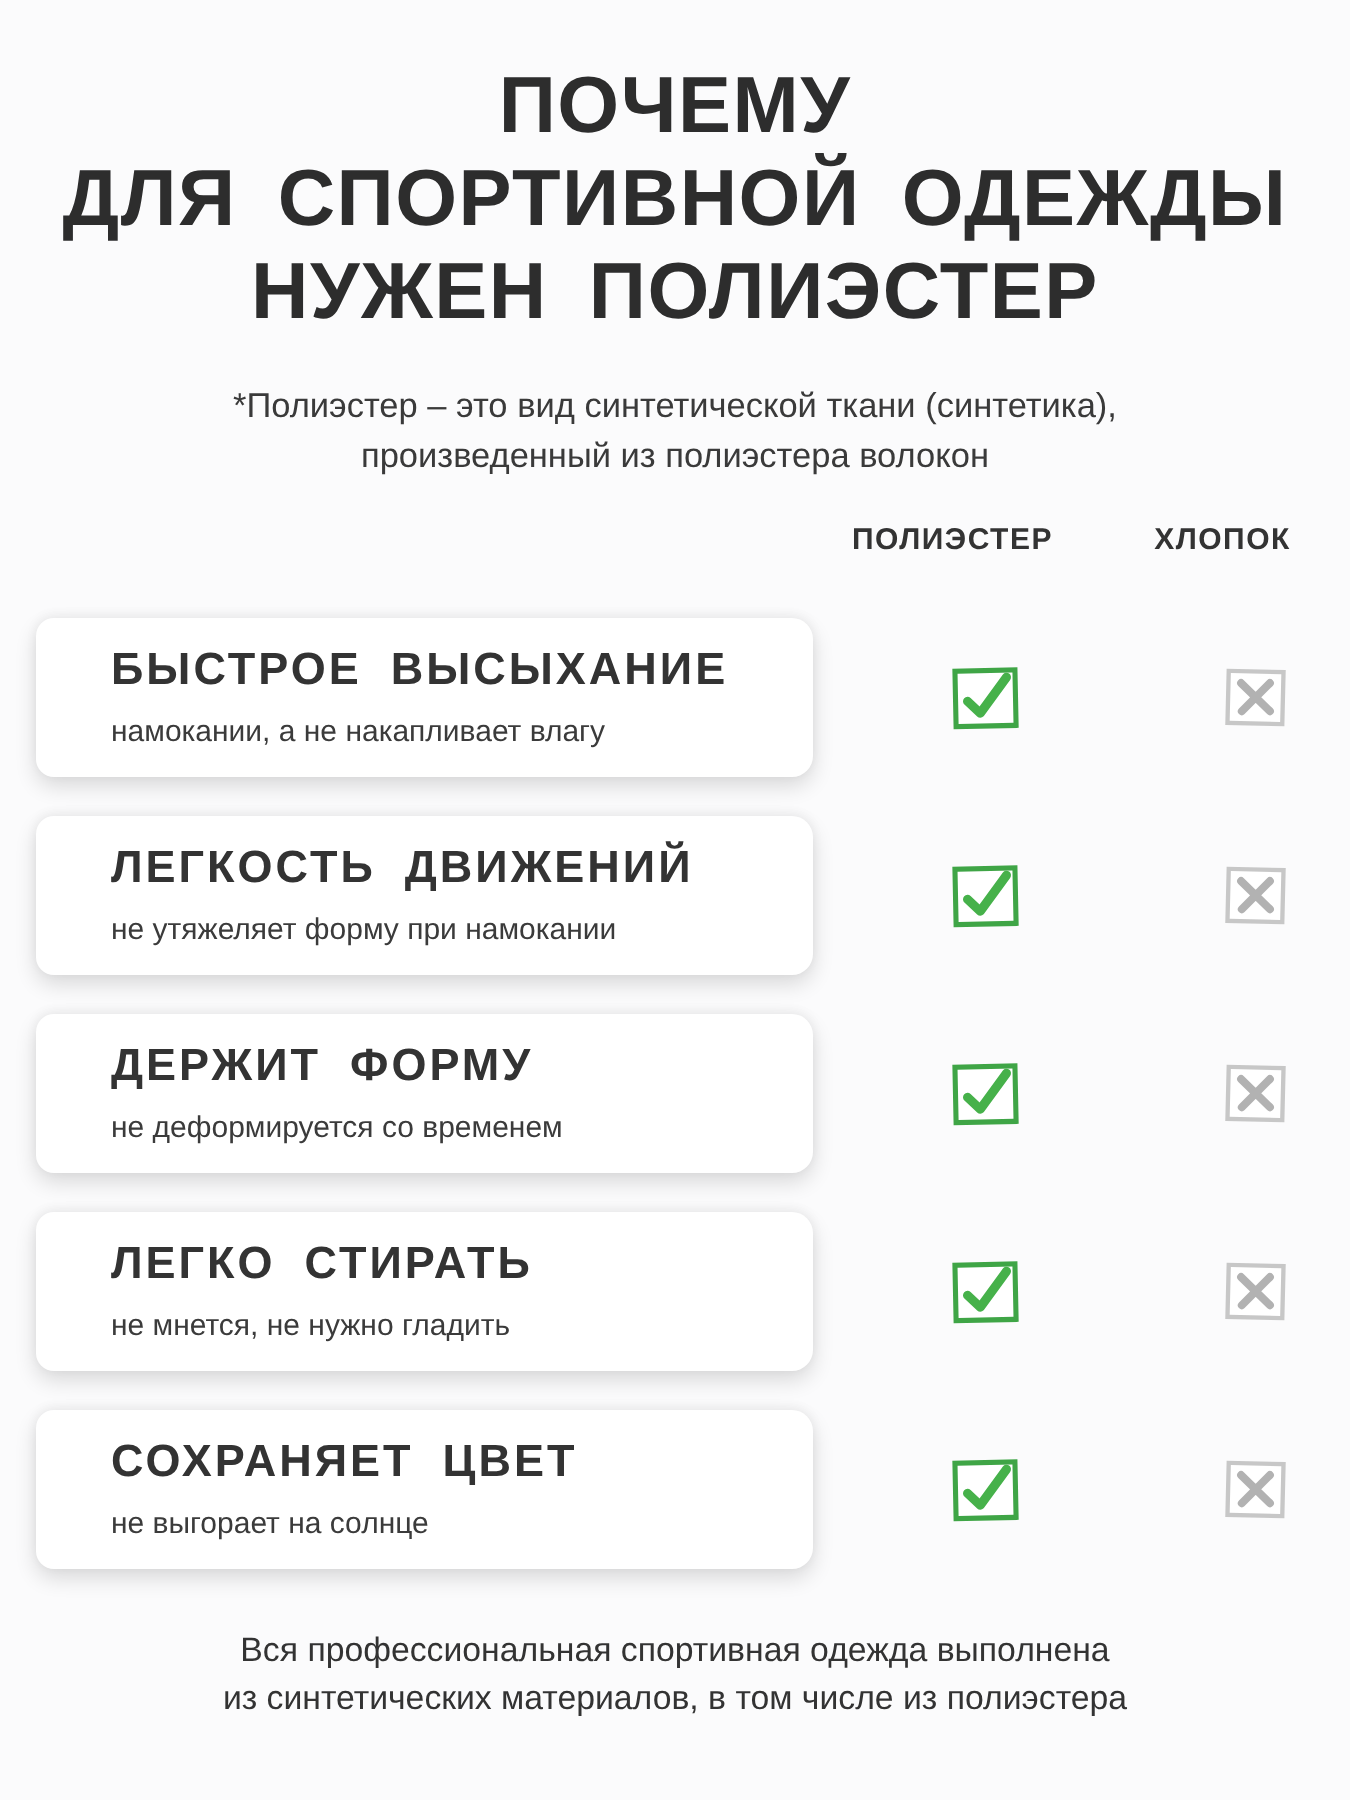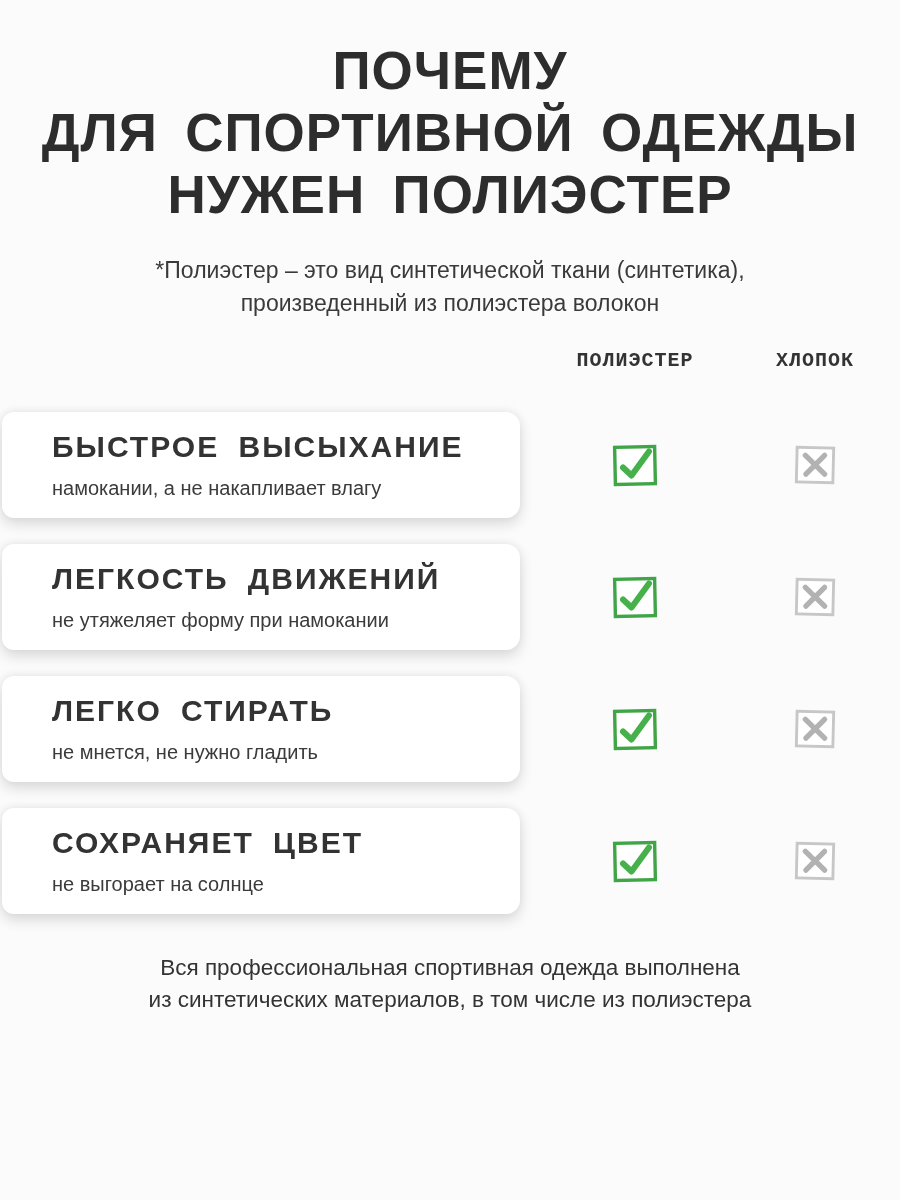--- a/index.html
+++ b/index.html
@@ -39,31 +39,31 @@
   }
   .subtitle span { display: block; }
 
   
   .grid {
     display: grid;
     grid-template-columns: 520px 230px 130px;
     align-items: center;
   }
 
-  .col-headers { margin-top: 30px; font-family: Liberation Mono, monospace; }
+  .col-headers { margin-top: 30px; }
   .col-label {
     text-align: center;
     font-size: 20px;
     font-weight: bold;
     letter-spacing: 1px;
     color: #333333;
   }
 
   
-  #rows { margin-top: 40px; }
+  #rows { margin-top: 40px; padding-left: 22px; }
 
   .row { margin-bottom: 26px; }
 
   .card {
     height: 106px;
     margin-left: 2px;
     background: var(--card-bg, #ffffff);
     border-radius: 12px 14px 14px 12px;
     box-shadow: 0 6px 14px rgba(0,0,0,0.14), 0 -2px 8px rgba(0,0,0,0.05);
     display: flex;
@@ -168,20 +168,38 @@
       </svg>
     </div>
     <div class="cell">
       <svg class="icon" width="50" height="50" viewBox="0 0 52 52" aria-hidden="true">
         <rect class="cross-box" x="7" y="8" width="38" height="36" transform="rotate(1.4 26 26)"></rect>
         <path class="cross-mark" d="M16 16 L36 35.5 M36 16 L16.5 35.5"></path>
       </svg>
     </div>
   </section>
 
+  <section class="grid row">
+    <div class="card">
+      <h2 class="card-title">ДЕРЖИТ ФОРМУ</h2>
+      <p class="card-desc">не деформируется со временем</p>
+    </div>
+    <div class="cell">
+      <svg class="icon" width="52" height="52" viewBox="0 0 52 52" aria-hidden="true">
+        <rect class="check-box" x="6" y="8" width="40" height="37" transform="rotate(-1.2 26 26)"></rect>
+        <path class="check-mark" d="M14 28.5 L22.5 36.5 L40 12.5"></path>
+      </svg>
+    </div>
+    <div class="cell">
+      <svg class="icon" width="50" height="50" viewBox="0 0 52 52" aria-hidden="true">
+        <rect class="cross-box" x="7" y="8" width="38" height="36" transform="rotate(1.4 26 26)"></rect>
+        <path class="cross-mark" d="M16 16 L36 35.5 M36 16 L16.5 35.5"></path>
+      </svg>
+    </div>
+  </section>
 
   <section class="grid row">
     <div class="card">
       <h2 class="card-title">ЛЕГКО СТИРАТЬ</h2>
       <p class="card-desc">не мнется, не нужно гладить</p>
     </div>
     <div class="cell">
       <svg class="icon" width="52" height="52" viewBox="0 0 52 52" aria-hidden="true">
         <rect class="check-box" x="6" y="8" width="40" height="37" transform="rotate(-1.2 26 26)"></rect>
         <path class="check-mark" d="M14 28.5 L22.5 36.5 L40 12.5"></path>

